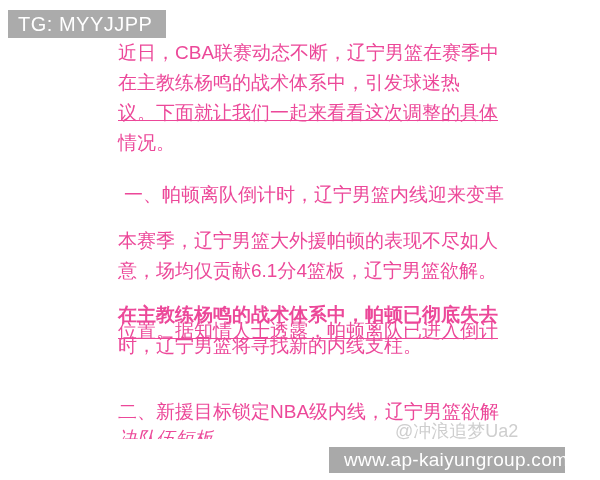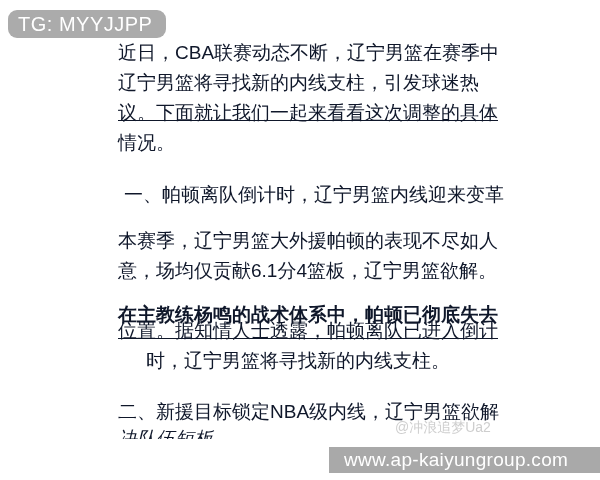--- a/index.html
+++ b/index.html
@@ -20,77 +20,76 @@
     left: 8px;
     top: 10px;
     background: #ababab;
     color: #ffffff;
     font-size: 20px;
     line-height: 28px;
     height: 28px;
     padding: 0 14px 0 10px;
     letter-spacing: 0.5px;
     white-space: nowrap;
-    border-radius: 9px;
   }
   
   .article {
     position: absolute;
     left: 118px;
     top: 0;
     width: 392px;
     color: #3f3f3f;
   }
   .line, .heading {
     position: absolute;
     left: 0;
     width: 392px;
     font-size: 19px;
     line-height: 30px;
     white-space: nowrap;
-    color: #0f172a;
+    color: #ec4899;
   }
   .p1 { top: 38px; }
   .p1 .l2 { top: 30px; }
   .p1 .l3 { top: 60px; text-decoration: underline; }
   .p1 .l4 { top: 90px; font-family: Liberation Serif, serif; }
   .h1 { top: 180px; text-align: center; }
   .p2 { top: 226px; }
   .p2 .l2 { top: 30px; }
   .p2 .l3 { top: 74px; font-weight: bold; }
   .p2 .l4 { top: 90px; text-decoration: underline; }
-  .p2 .l5 { top: 120px; margin-left: 28px; }
+  .p2 .l5 { top: 105px; }
   .h2 { top: 397px; }
   .block { position: absolute; left: 0; width: 392px; height: 0; }
   
   .clipped {
     position: absolute;
     left: 0;
     top: 424px;
     width: 392px;
     height: 15px;
     overflow: hidden;
     font-style: italic;
   }
   
   .author-watermark {
     position: absolute;
     left: 395px;
     top: 419px;
-    font-size: 14px;
+    font-size: 18px;
     color: #c9c9c9;
     opacity: 0.9;
     white-space: nowrap;
   }
   
   .site-bar {
     position: absolute;
     left: 329px;
     top: 447px;
-    width: 271px;
+    width: 236px;
     height: 26px;
     background: #a9a9a9;
     color: #ffffff;
     font-size: 19px;
     line-height: 26px;
     padding-left: 15px;
     box-sizing: border-box;
     white-space: nowrap;
     letter-spacing: 0.3px;
   }
@@ -99,21 +98,21 @@
 <body>
 
 <div class="screen">
 
   <div class="tg-badge">TG: MYYJJPP</div>
 
   <div class="article">
 
     <div class="block p1">
       <div class="line l1">近日，CBA联赛动态不断，辽宁男篮在赛季中</div>
-      <div class="line l2">辽宁男篮将寻找新的内线支柱，引发球迷热</div>
+      <div class="line l2">在主教练杨鸣的战术体系中，引发球迷热</div>
       <div class="line l3">议。下面就让我们一起来看看这次调整的具体</div>
       <div class="line l4">情况。</div>
     </div>
 
     <div class="heading h1">一、帕顿离队倒计时，辽宁男篮内线迎来变革</div>
 
     <div class="block p2">
       <div class="line l1">本赛季，辽宁男篮大外援帕顿的表现不尽如人</div>
       <div class="line l2">意，场均仅贡献6.1分4篮板，辽宁男篮欲解。</div>
       <div class="line l3">在主教练杨鸣的战术体系中，帕顿已彻底失去</div>

